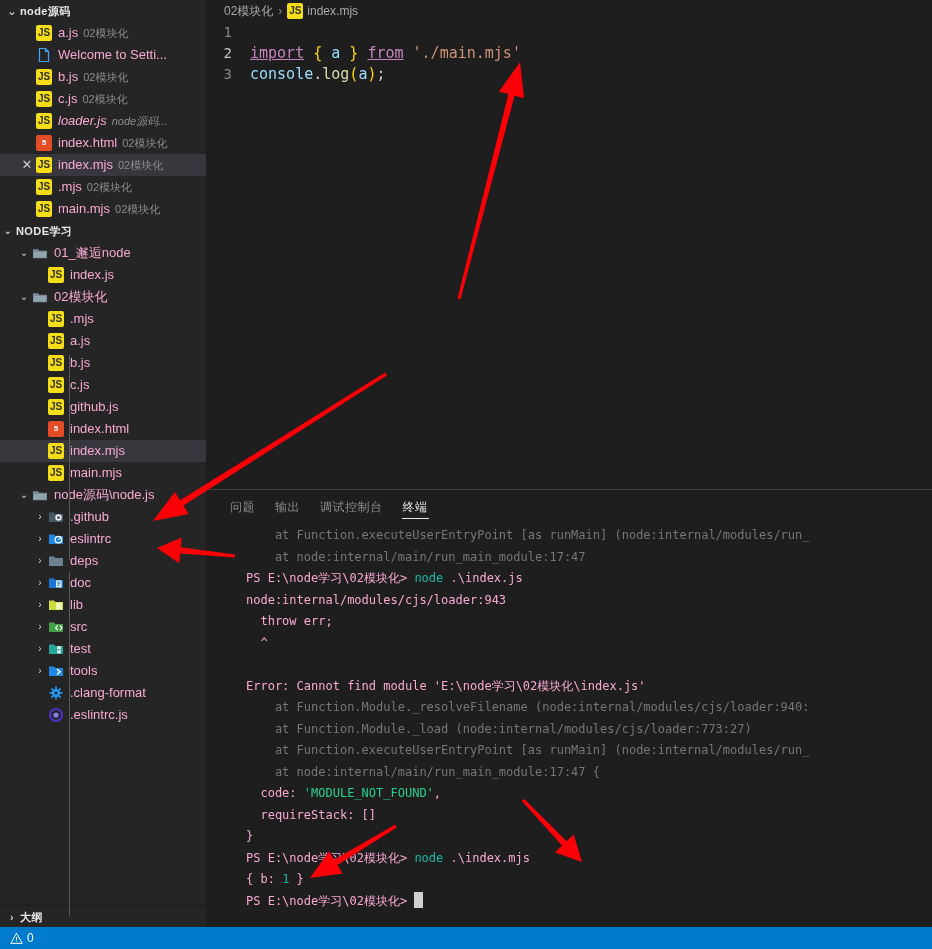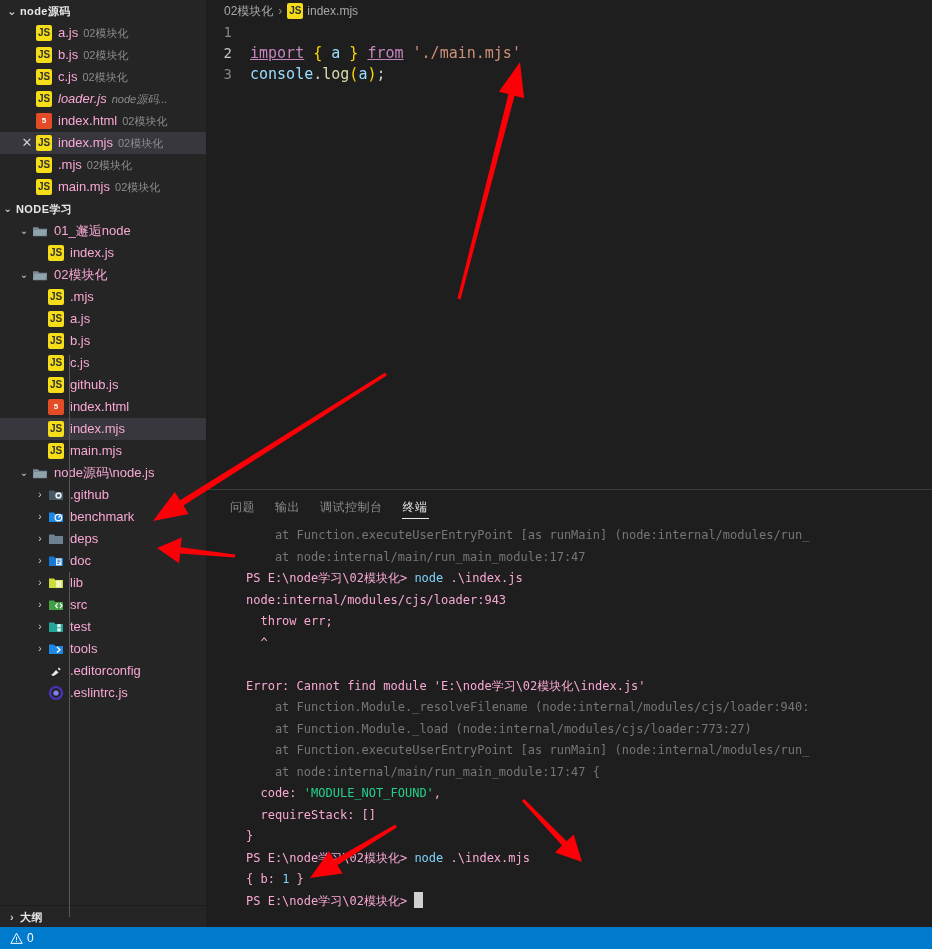--- a/index.html
+++ b/index.html
@@ -147,21 +147,21 @@
     font-family: "DejaVu Sans Mono", "Liberation Mono", monospace;
     font-size: 12px; line-height: 21.5px;
     color: #cccccc;
     overflow: hidden;
     white-space: pre;
     margin-left: 36px;
   }
   #terminal .tline { height: 21.5px; white-space: pre; }
   .t-dim  { color: #767676; }
   .t-white{ color: #f9a8d4; }
-  .t-yellow{ color: #7dd3fc; }
+  .t-yellow{ color: #14b8a6; }
   .t-green{ color: #23d18b; }
   .cursor-blk {
     display: inline-block; width: 9px; height: 16px;
     background: #d0d0d0; vertical-align: -3px;
   }
 
   
   #statusbar {
     position: absolute; left: 0; bottom: 0; width: 932px; height: 22px;
     background: #007acc; color: #ffffff;
@@ -189,20 +189,29 @@
         <div class="row">
           <span style="flex: 0 0 18px; width: 18px;"></span>
           <span class="close-x blank">✕</span>
           <span class="ficon ico-js">JS</span>
           <span class="row-label">a.js</span>
           <span class="row-desc">02模块化</span>
         </div>
         <div class="row">
           <span style="flex: 0 0 18px; width: 18px;"></span>
           <span class="close-x blank">✕</span>
+          <span class="ficon"><svg width="16" height="16" viewBox="0 0 16 16">
+              <path d="M3.5 1.5h6l3 3v10h-9z" fill="none" stroke="#42a5f5" stroke-width="1.2"></path>
+              <path d="M9.5 1.5v3h3" fill="none" stroke="#42a5f5" stroke-width="1.2"></path>
+            </svg></span>
+          <span class="row-label">Welcome to Setti...</span>
+        </div>
+        <div class="row">
+          <span style="flex: 0 0 18px; width: 18px;"></span>
+          <span class="close-x blank">✕</span>
           <span class="ficon ico-js">JS</span>
           <span class="row-label">b.js</span>
           <span class="row-desc">02模块化</span>
         </div>
         <div class="row">
           <span style="flex: 0 0 18px; width: 18px;"></span>
           <span class="close-x blank">✕</span>
           <span class="ficon ico-js">JS</span>
           <span class="row-label">c.js</span>
           <span class="row-desc">02模块化</span>
@@ -341,21 +350,21 @@
           <span class="row-label">.github</span>
         </div>
         <div class="row">
           <span style="flex: 0 0 32px; width: 32px;"></span>
           <span class="chev">›</span>
           <span class="ficon"><svg width="16" height="16" viewBox="0 0 16 16">
               <path d="M1 3.5h5l1.3 1.6H15v8H1z" fill="#1e88e5"></path>
               <circle cx="10.4" cy="8.6" r="3.3" fill="none" stroke="#ffffff" stroke-width="1.2"></circle>
               <path d="M10.4 8.6l2-1.8" stroke="#ffffff" stroke-width="1.2"></path>
             </svg></span>
-          <span class="row-label">benchmark</span>
+          <span class="row-label">eslintrc</span>
         </div>
         <div class="row">
           <span style="flex: 0 0 32px; width: 32px;"></span>
           <span class="chev">›</span>
           <span class="ficon"><svg width="16" height="16" viewBox="0 0 16 16">
               <path d="M1 3.5h5l1.3 1.6H15v8H1z" fill="#6e8191"></path>
             </svg></span>
           <span class="row-label">deps</span>
         </div>
         <div class="row">
@@ -402,24 +411,25 @@
           <span class="ficon"><svg width="16" height="16" viewBox="0 0 16 16">
               <path d="M1 3.5h5l1.3 1.6H15v8H1z" fill="#1e88e5"></path>
               <path d="M9 6l3 2.8-3 2.8" fill="none" stroke="#ffffff" stroke-width="1.4"></path>
             </svg></span>
           <span class="row-label">tools</span>
         </div>
         <div class="row">
           <span style="flex: 0 0 32px; width: 32px;"></span>
           <span class="chev blank">›</span>
           <span class="ficon"><svg width="16" height="16" viewBox="0 0 16 16">
-              <path d="M3 12c2-1 3-3 5-5l2.5 2.5c-2 2-4 3-5.2 3.4z" fill="#e8eaed"></path>
-              <path d="M11 4.6l1.6 1.6-1.2 1.2-1.6-1.6z" fill="#e8eaed"></path>
-            </svg></span>
-          <span class="row-label">.editorconfig</span>
+              <circle cx="8" cy="8" r="4.2" fill="#2196f3"></circle>
+              <circle cx="8" cy="8" r="1.6" fill="#252526"></circle>
+              <path d="M8 1.6v2.2M8 12.2v2.2M1.6 8h2.2M12.2 8h2.2M3.5 3.5l1.6 1.6M10.9 10.9l1.6 1.6M12.5 3.5l-1.6 1.6M5.1 10.9L3.5 12.5" stroke="#2196f3" stroke-width="1.8"></path>
+            </svg></span>
+          <span class="row-label">.clang-format</span>
         </div>
         <div class="row">
           <span style="flex: 0 0 32px; width: 32px;"></span>
           <span class="chev blank">›</span>
           <span class="ficon"><svg width="16" height="16" viewBox="0 0 16 16">
               <circle cx="8" cy="8" r="6" fill="none" stroke="#4b32c3" stroke-width="2.2"></circle>
               <circle cx="8" cy="8" r="2.6" fill="#8080f2"></circle>
             </svg></span>
           <span class="row-label">.eslintrc.js</span>
         </div>

